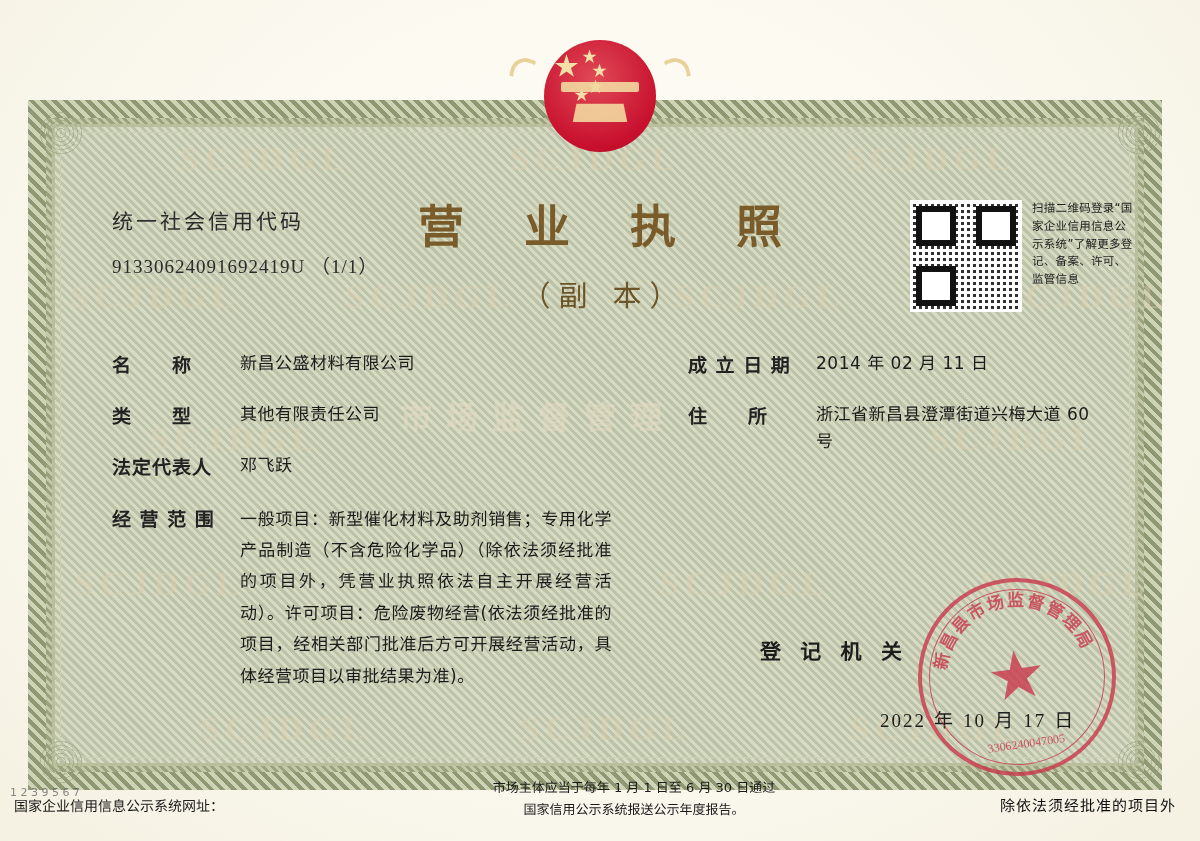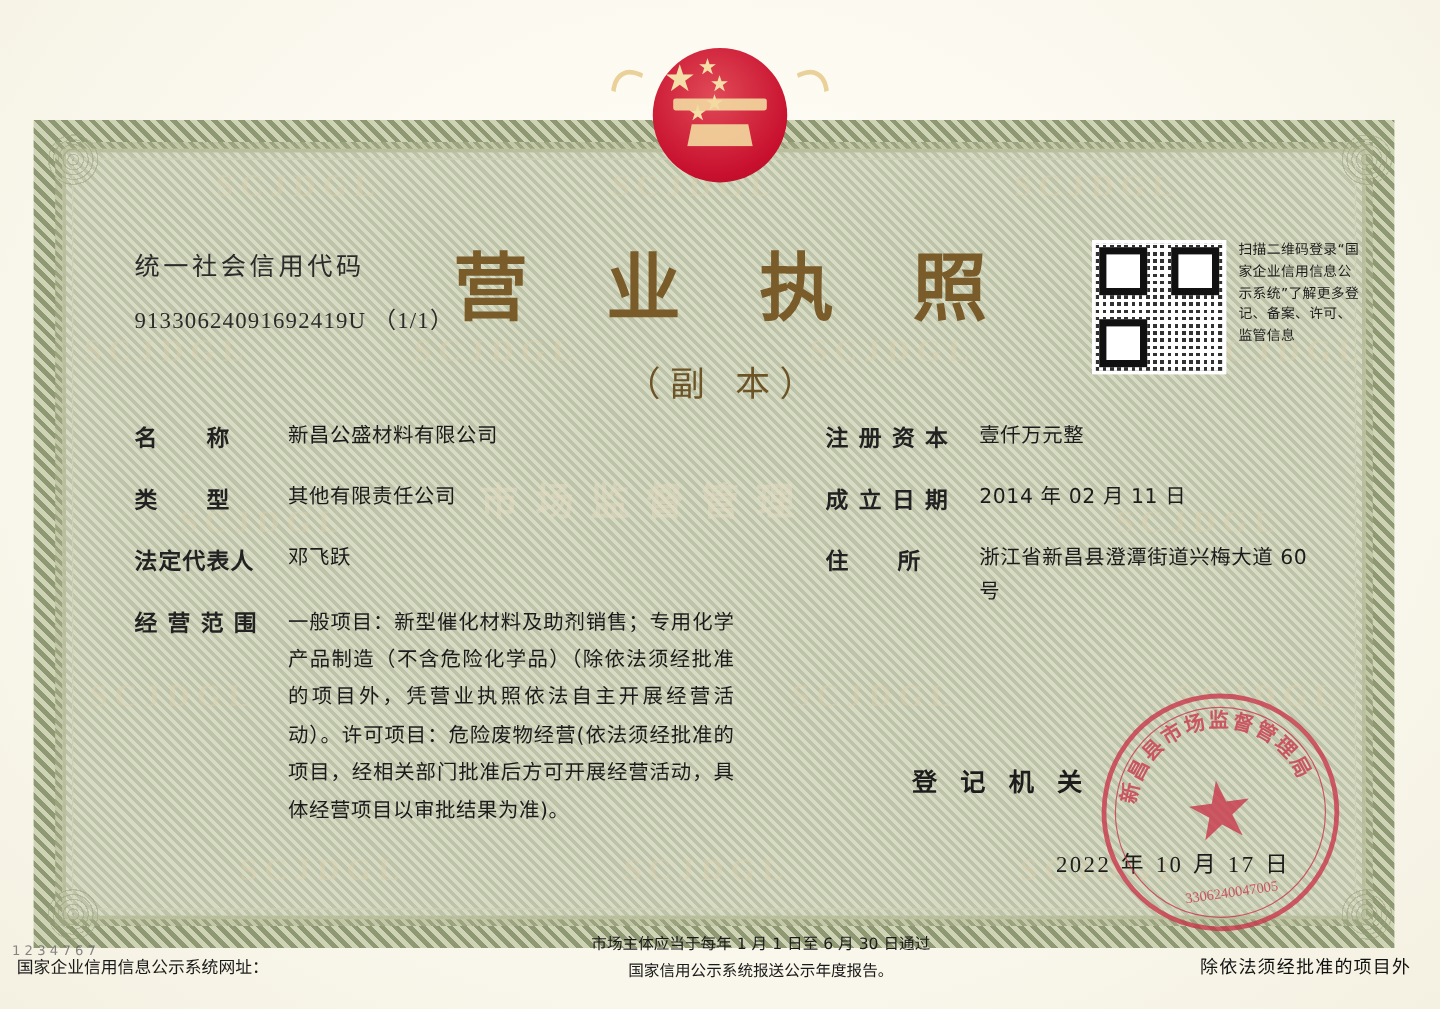--- a/index.html
+++ b/index.html
@@ -41,21 +41,21 @@
     opacity:.55;}
   .r-tl{left:38px;top:110px}.r-tr{right:38px;top:110px}
   .r-bl{left:38px;bottom:56px}.r-br{right:38px;bottom:56px}
 
   
   .wm{
     position:absolute;color:#d9cfae;opacity:.45;font-weight:bold;
     letter-spacing:6px;font-family:"Liberation Serif",serif;
     user-select:none;pointer-events:none;
   }
-  .wm-scjdgl{font-size:26px}
+  .wm-scjdgl{font-size:34px}
   #wm-big{
     position:absolute;left:400px;top:392px;width:640px;
     font-size:32px;color:#e3dcc2;opacity:.55;letter-spacing:14px;
     font-family:"DejaVu Sans",sans-serif;font-weight:bold;
     pointer-events:none;user-select:none;
   }
 
   
   #emblem{
     position:absolute;left:508px;top:36px;width:184px;height:118px;
@@ -84,21 +84,21 @@
     border-color:#e4c47d transparent transparent transparent;
   }
   #emblem .wheat-l{left:8px;transform:rotate(-28deg)}
   #emblem .wheat-r{right:8px;transform:rotate(28deg)}
 
   
   #title{
     position:absolute;left:0;right:0;top:190px;text-align:center;
   }
   #title .main{
-    font-size:62px;letter-spacing:22px;color:#7a5b2a;font-weight:bold;
+    font-size:46px;letter-spacing:22px;color:#7a5b2a;font-weight:bold;
     font-family:"DejaVu Sans","Liberation Sans",sans-serif;
     text-indent:22px;
   }
   #title .sub{
     margin-top:16px;font-size:29px;letter-spacing:8px;color:#6d5427;
     font-family:"DejaVu Sans","Liberation Sans",sans-serif;text-indent:8px;
   }
 
   
   #code-block{position:absolute;left:112px;top:205px;width:330px;color:#2b2b2b;}
@@ -262,24 +262,20 @@
       <div class="fvalue">邓飞跃</div>
     </div>
     <div class="row" id="scope-row">
       <div class="flabel">经 营 范 围</div>
       <div class="fvalue">一般项目：新型催化材料及助剂销售；专用化学产品制造（不含危险化学品）（除依法须经批准的项目外，凭营业执照依法自主开展经营活动）。许可项目：危险废物经营(依法须经批准的项目，经相关部门批准后方可开展经营活动，具体经营项目以审批结果为准)。</div>
     </div>
   </div>
 
   <div class="fields" id="fields-right">
     <div class="row">
-      <div class="flabel">注 册 资 本</div>
-      <div class="fvalue">壹仟万元整</div>
-    </div>
-    <div class="row">
       <div class="flabel">成 立 日 期</div>
       <div class="fvalue">2014 年 02 月 11 日</div>
     </div>
     <div class="row">
       <div class="flabel">住　　所</div>
       <div class="fvalue">浙江省新昌县澄潭街道兴梅大道 60 号</div>
     </div>
   </div>
 
   <div id="registrar">登 记 机 关</div>
@@ -299,21 +295,21 @@
       <defs>
           <path id="sealpath" d="M 24,95 A 71,71 0 1 1 166,95"></path>
         </defs>
       <text><textPath href="#sealpath" startOffset="50%" text-anchor="middle" id="seal-arc-label">新昌县市场监督管理局</textPath></text>
     </svg>
     <div class="star">★</div>
     <div class="code">3306240047005</div>
   </div>
 
   <div id="footer">
-    <div id="footer-tick">1 2 3 4 7 6 7</div>
+    <div id="footer-tick">1 2 3 9 5 6 7</div>
     <div class="f-left">国家企业信用信息公示系统网址：</div>
     <div class="f-center">
       <div>市场主体应当于每年 1 月 1 日至 6 月 30 日通过</div>
       <div>国家信用公示系统报送公示年度报告。</div>
     </div>
     <div class="f-right">除依法须经批准的项目外</div>
   </div>
 
 </div>
 

